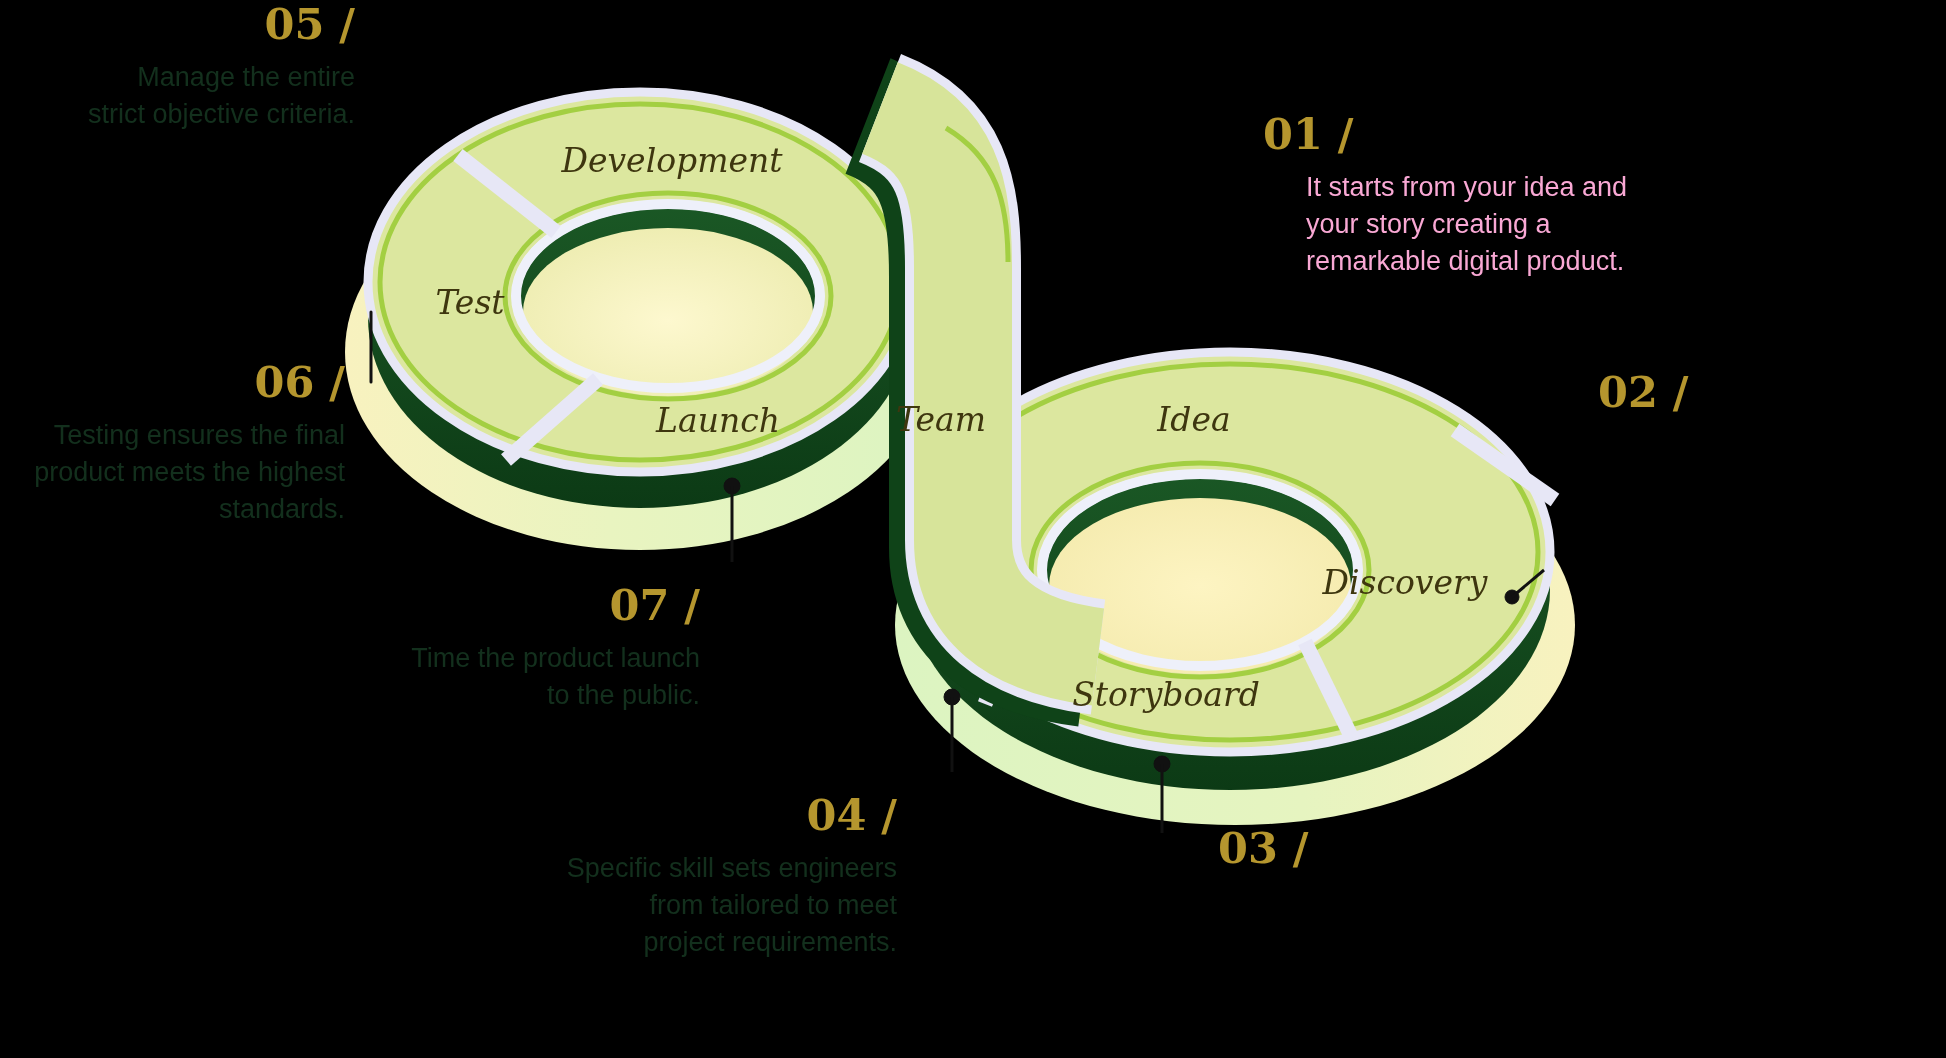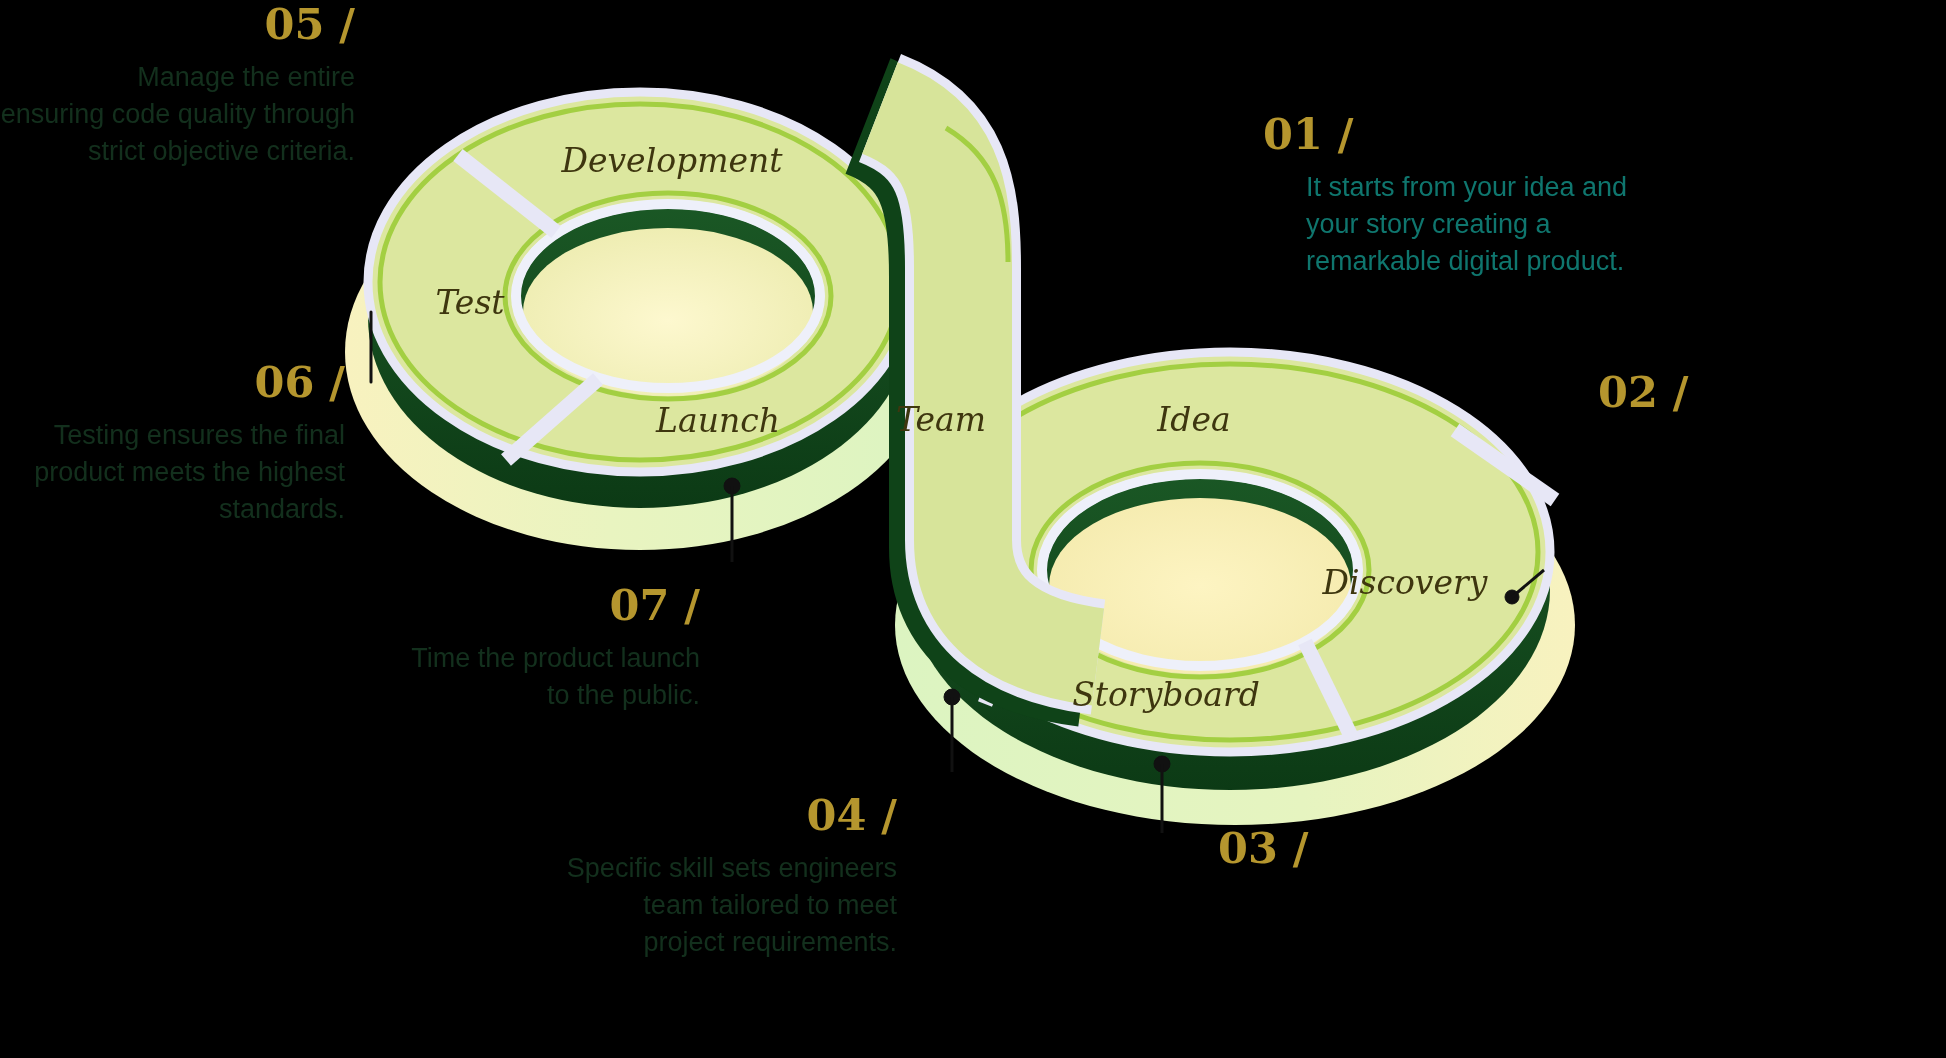--- a/index.html
+++ b/index.html
@@ -9,21 +9,21 @@
   }
   svg{position:absolute;left:0;top:0;}
   .ann{position:absolute;}
   .ann .num{
     font-family:"DejaVu Serif",serif;font-weight:bold;
     font-size:43px;color:#b5962e;line-height:1.05;margin-bottom:12px;white-space:nowrap;
   }
   .ann .line{font-size:27px;line-height:37px;color:#13301d;white-space:nowrap;margin-left:43px;}
   .ann.align-right{text-align:right;}
   .ann.align-left{text-align:left;}
-  .ann.olive .line{color:#0f766e;}
+  .ann.olive .line{color:#f9a8d4;}
   
   .a5{right:1591px;top:2px;}
   .a1{left:1263px;top:112px;}
   .a6{right:1601px;top:360px;}
   .a7{right:1246px;top:583px;}
   .a4{right:1049px;top:793px;}
   .a3{left:1218px;top:826px;}
   .a2{left:1598px;top:370px;}
   .seg-label{
     font-family:"DejaVu Serif",serif;font-style:italic;font-size:33px;fill:#3e360f;
@@ -113,21 +113,20 @@
       <text class="seg-label" x="941" y="431">Team</text>
       <text class="seg-label" x="1194" y="431">Idea</text>
       <text class="seg-label" x="1405" y="594">Discovery</text>
       <text class="seg-label" x="1166" y="706">Storyboard</text>
     </g>
   </svg>
 
   <div class="ann a5 align-right">
     <div class="num">05 /</div>
     <div class="line">Manage the entire</div>
-    <div class="line">ensuring code quality through</div>
     <div class="line">strict objective criteria.</div>
   </div>
 
   <div class="ann a1 align-left olive">
     <div class="num">01 /</div>
     <div class="line">It starts from your idea and</div>
     <div class="line">your story creating a</div>
     <div class="line">remarkable digital product.</div>
   </div>
 
@@ -140,21 +139,21 @@
 
   <div class="ann a7 align-right">
     <div class="num">07 /</div>
     <div class="line">Time the product launch</div>
     <div class="line">to the public.</div>
   </div>
 
   <div class="ann a4 align-right">
     <div class="num">04 /</div>
     <div class="line">Specific skill sets engineers</div>
-    <div class="line">team tailored to meet</div>
+    <div class="line">from tailored to meet</div>
     <div class="line">project requirements.</div>
   </div>
 
   <div class="ann a3 align-left">
     <div class="num">03 /</div>
   </div>
 
   <div class="ann a2 align-left">
     <div class="num">02 /</div>
   </div>

